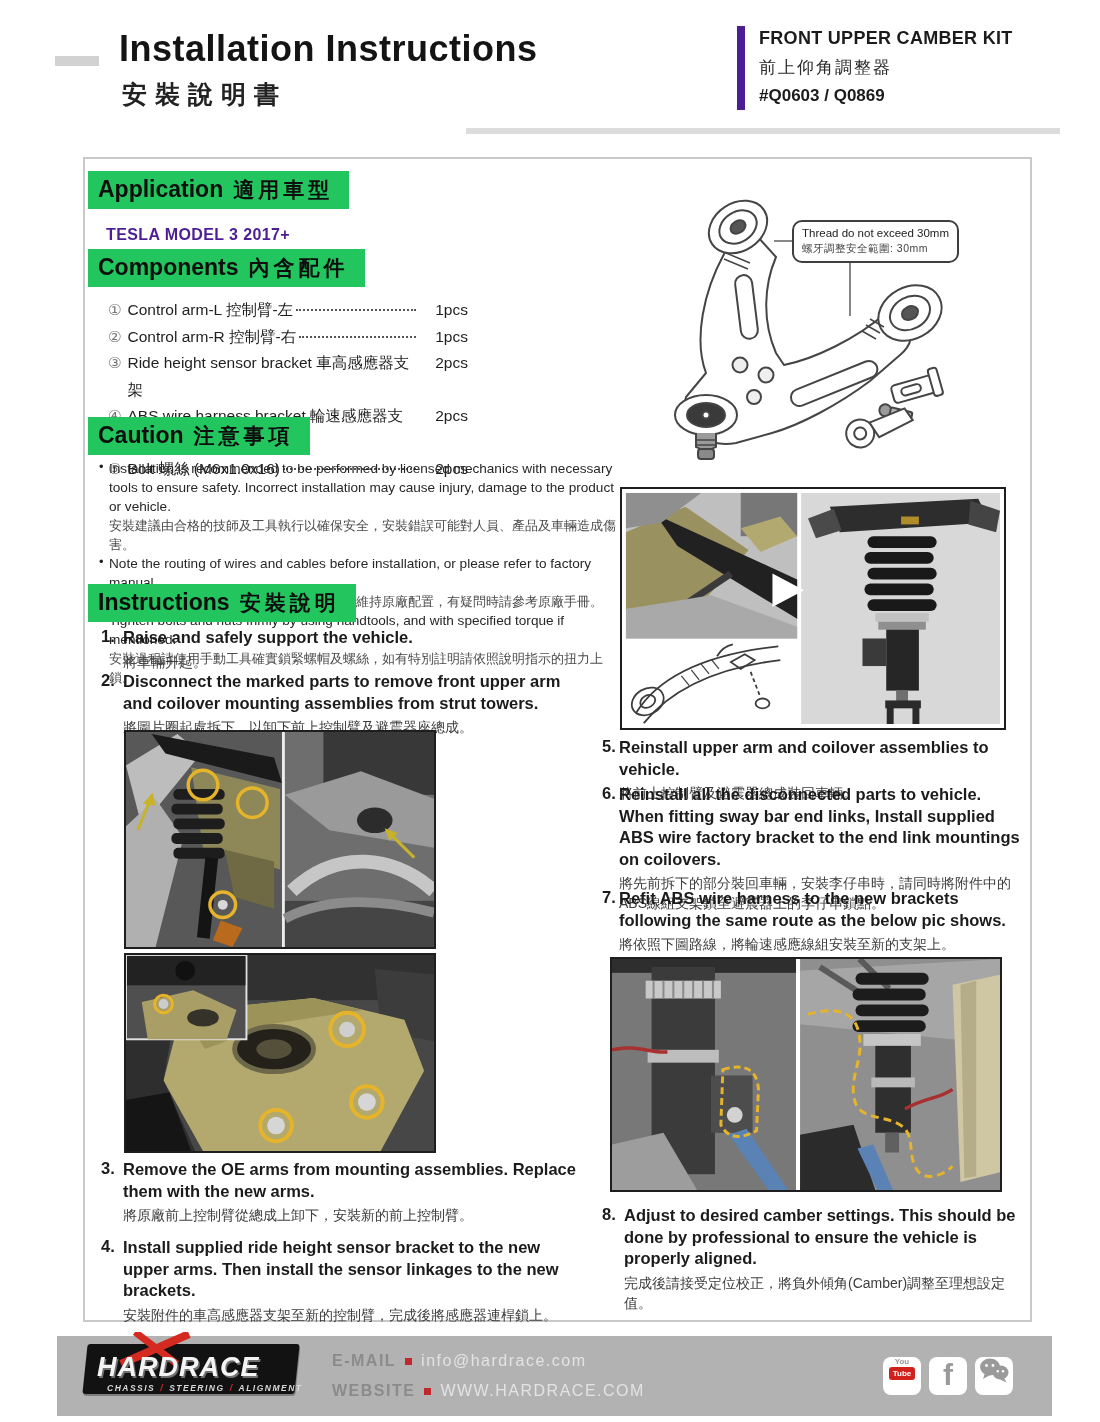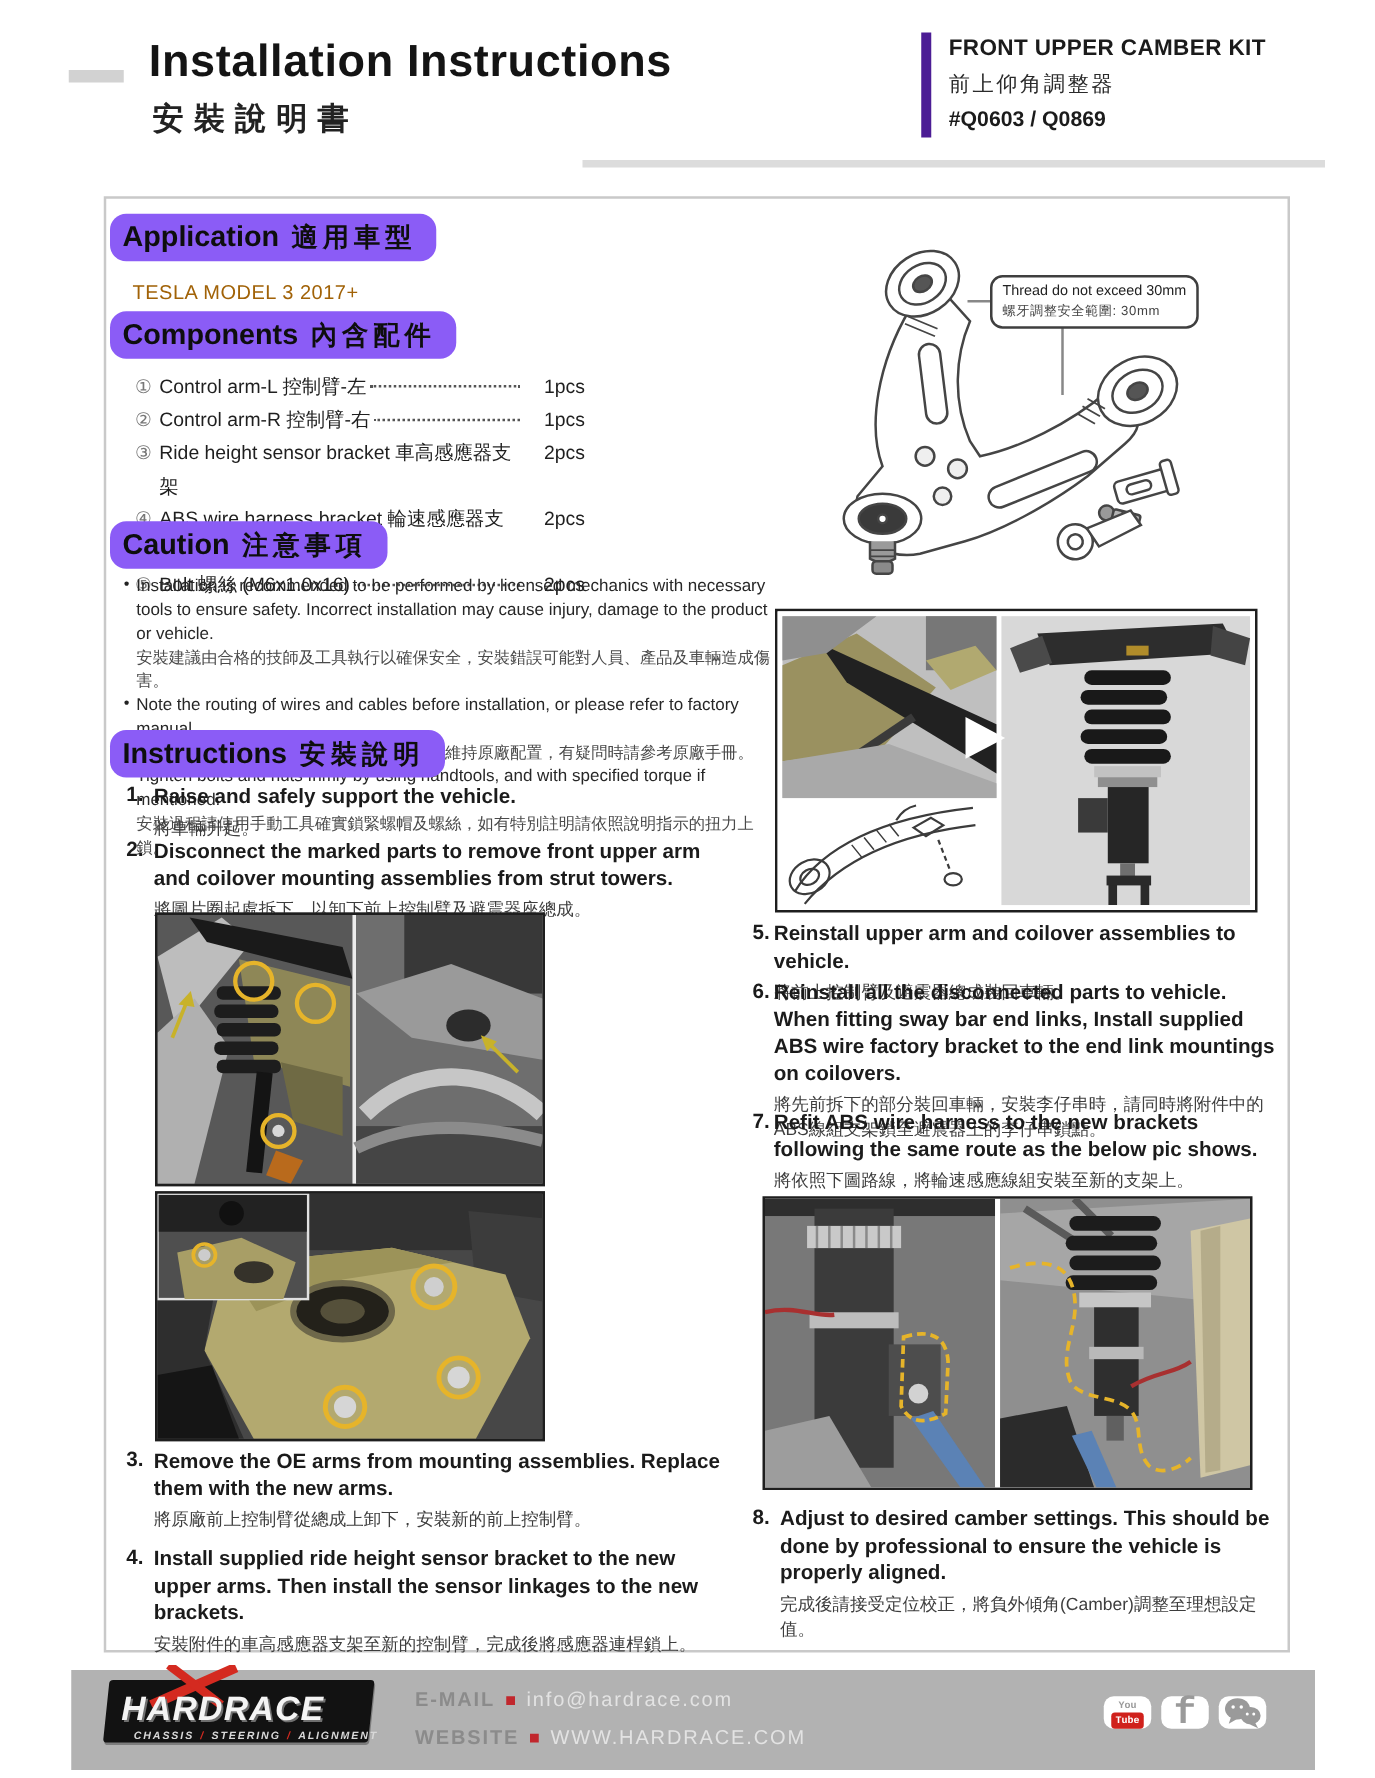--- a/index.html
+++ b/index.html
@@ -10,24 +10,24 @@
   .title-en{font-size:36px;font-weight:bold;color:#141414;letter-spacing:.5px;}
   .title-zh{font-size:25px;font-weight:bold;color:#222;letter-spacing:8px;}
   .hdr-right{border-left:8px solid #4c1d95;padding:2px 0 4px 14px;}
   .hdr-right .l1{font-size:18px;font-weight:600;color:#1b1b1b;letter-spacing:.3px;}
   .hdr-right .l2{font-size:17px;color:#2a2a2a;margin-top:7px;letter-spacing:2px;}
   .hdr-right .l3{font-size:17px;font-weight:600;color:#1b1b1b;margin-top:7px;}
   .dash{background:#d2d2d2;}
   .rule{background:#dcdcdc;}
   .frame{border:2px solid #c9c9c9;}
   
-  .secbar{background:#8b5cf6;display:inline-block;padding:5px 16px 5px 10px;font-weight:bold;color:#0e0e0e;white-space:nowrap;border-radius:13px;}
+  .secbar{background:#22c55e;display:inline-block;padding:5px 16px 5px 10px;font-weight:bold;color:#0e0e0e;white-space:nowrap;}
   .secbar .en{font-size:23px;}
   .secbar .zh{font-size:21px;margin-left:10px;letter-spacing:4px;}
-  .vehicle{font-size:16px;font-weight:400;color:#a16207;letter-spacing:.4px;}
+  .vehicle{font-size:16px;font-weight:700;color:#4c1d95;letter-spacing:.4px;}
   
   .comp-row{display:flex;align-items:baseline;line-height:26.5px;font-size:15.5px;color:#1f1f1f;}
   .comp-num{color:#777;margin-right:6px;font-size:15px;}
   .comp-leader{flex:1;border-bottom:2px dotted #555;margin:0 3px;transform:translateY(-4px);}
   .comp-qty{white-space:nowrap;margin-left:16px;}
   
   .bullet{position:relative;padding-left:10px;}
   .b-dot{position:absolute;left:0;top:0;font-size:13px;color:#222;}
   .b-en{display:block;font-size:13.6px;line-height:19px;color:#272727;}
   .b-zh{display:block;font-size:13px;line-height:19px;color:#4a4a4a;}
@@ -51,21 +51,21 @@
   
   .footer{background:#b2b2b2;}
   .logo-black{position:absolute;left:0;top:8px;width:212px;height:50px;background:#121212;transform:skewX(-6deg);border-radius:3px;box-shadow:1px 2px 0 #7d7d7d;}
   .logo-text{position:absolute;left:12px;top:16px;font-size:27px;font-weight:900;font-style:italic;color:#f4f4f4;letter-spacing:1px;text-shadow:1.5px 1.5px 0 #6f6f6f;}
   .logo-tag{position:absolute;left:22px;top:47px;font-size:8.5px;font-weight:bold;font-style:italic;color:#d8d8d8;letter-spacing:1.5px;white-space:nowrap;}
   .logo-tag .sep{color:#d42a20;font-weight:900;margin:0 5px;}
   .contact-line{font-size:16px;letter-spacing:1.5px;line-height:30px;white-space:nowrap;}
   .c-label{color:#8b8b8b;font-weight:600;}
   .c-bullet{display:inline-block;width:7px;height:7px;background:#c1272d;margin:0 9px 1px 9px;}
   .c-value{color:#e3e3e3;margin-top:19px;}
-  .social{position:absolute;width:38px;height:26px;background:#fff;border-radius:8px;display:flex;flex-direction:column;align-items:center;justify-content:flex-end;font-family:Liberation Mono, monospace;}
+  .social{position:absolute;width:38px;height:38px;background:#fff;border-radius:8px;display:flex;flex-direction:column;align-items:center;justify-content:flex-start;}
   .yt-you{font-size:8px;font-weight:bold;color:#9a9a9a;line-height:9px;}
   .yt-tube{width:26px;height:13px;background:#d0211c;border-radius:3px;color:#fff;font-size:8px;font-weight:bold;display:flex;align-items:center;justify-content:center;margin-top:1px;}
   .fb-f{font-size:30px;font-weight:bold;color:#9a9a9a;line-height:30px;transform:translateY(3px);}
 </style>
 </head>
 <body>
 
 <div id="page">
 
   <div class="abs dash" style="left:55px;top:56px;width:44px;height:10px;"></div>

